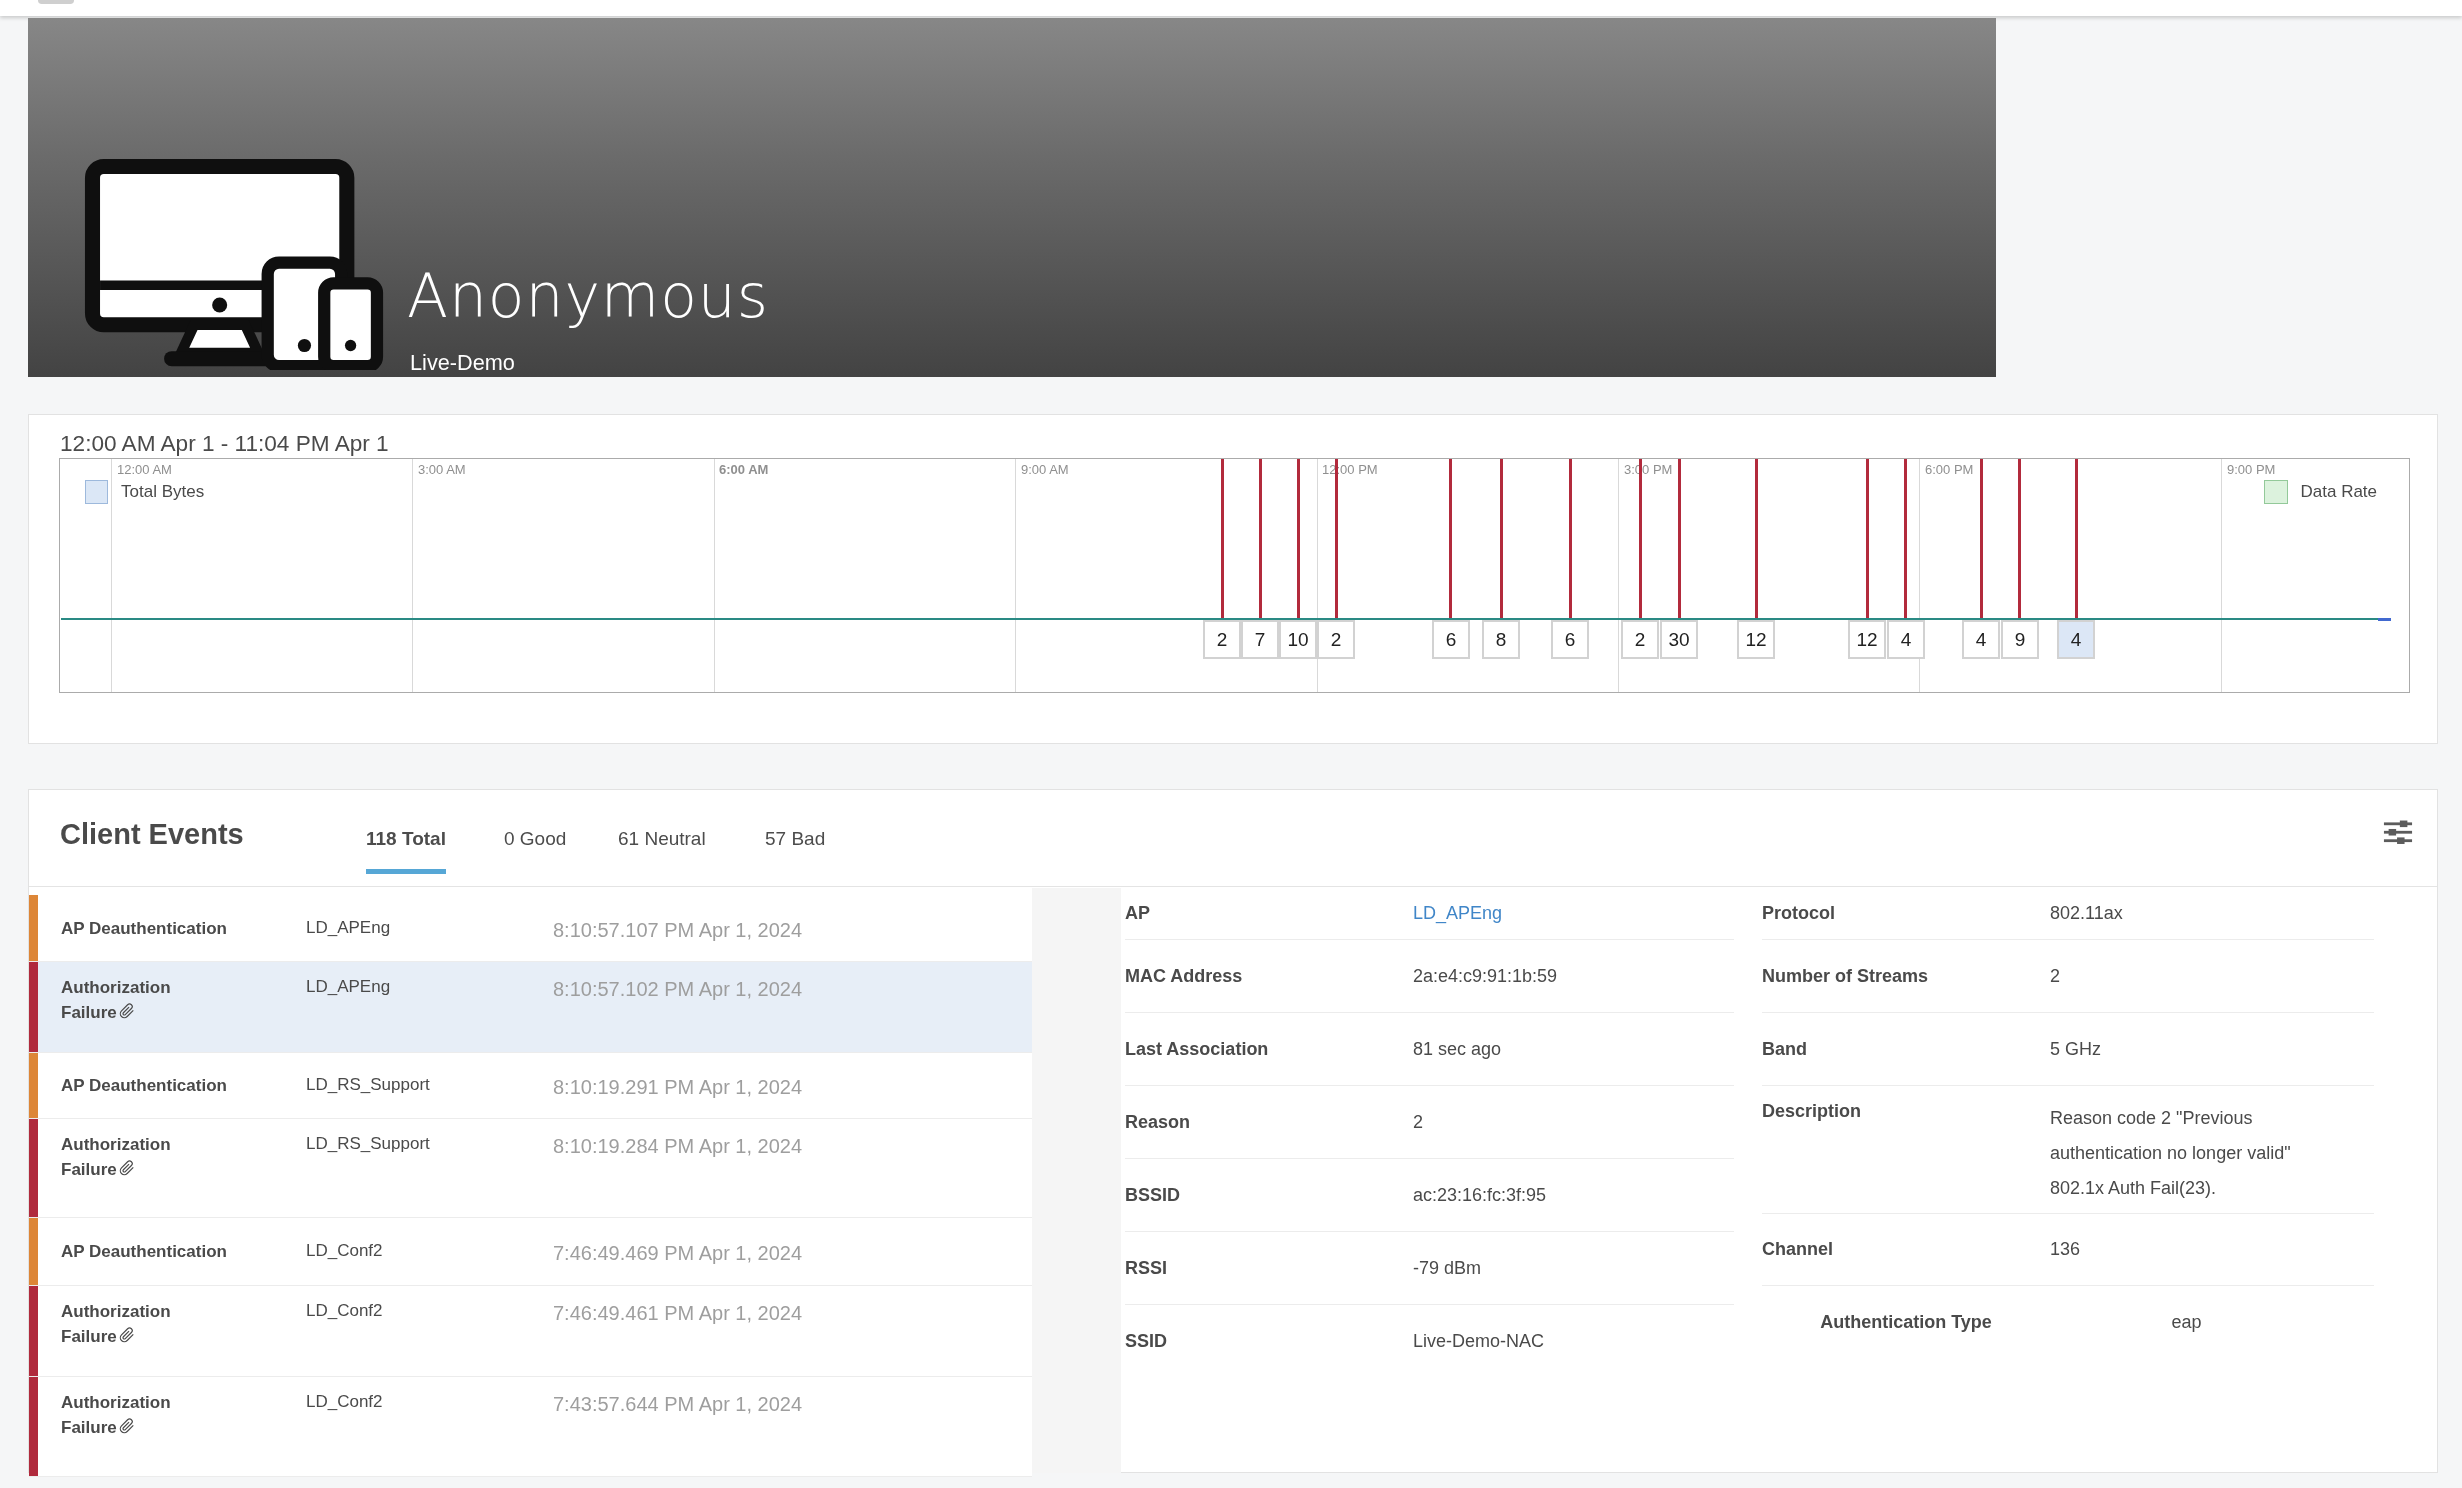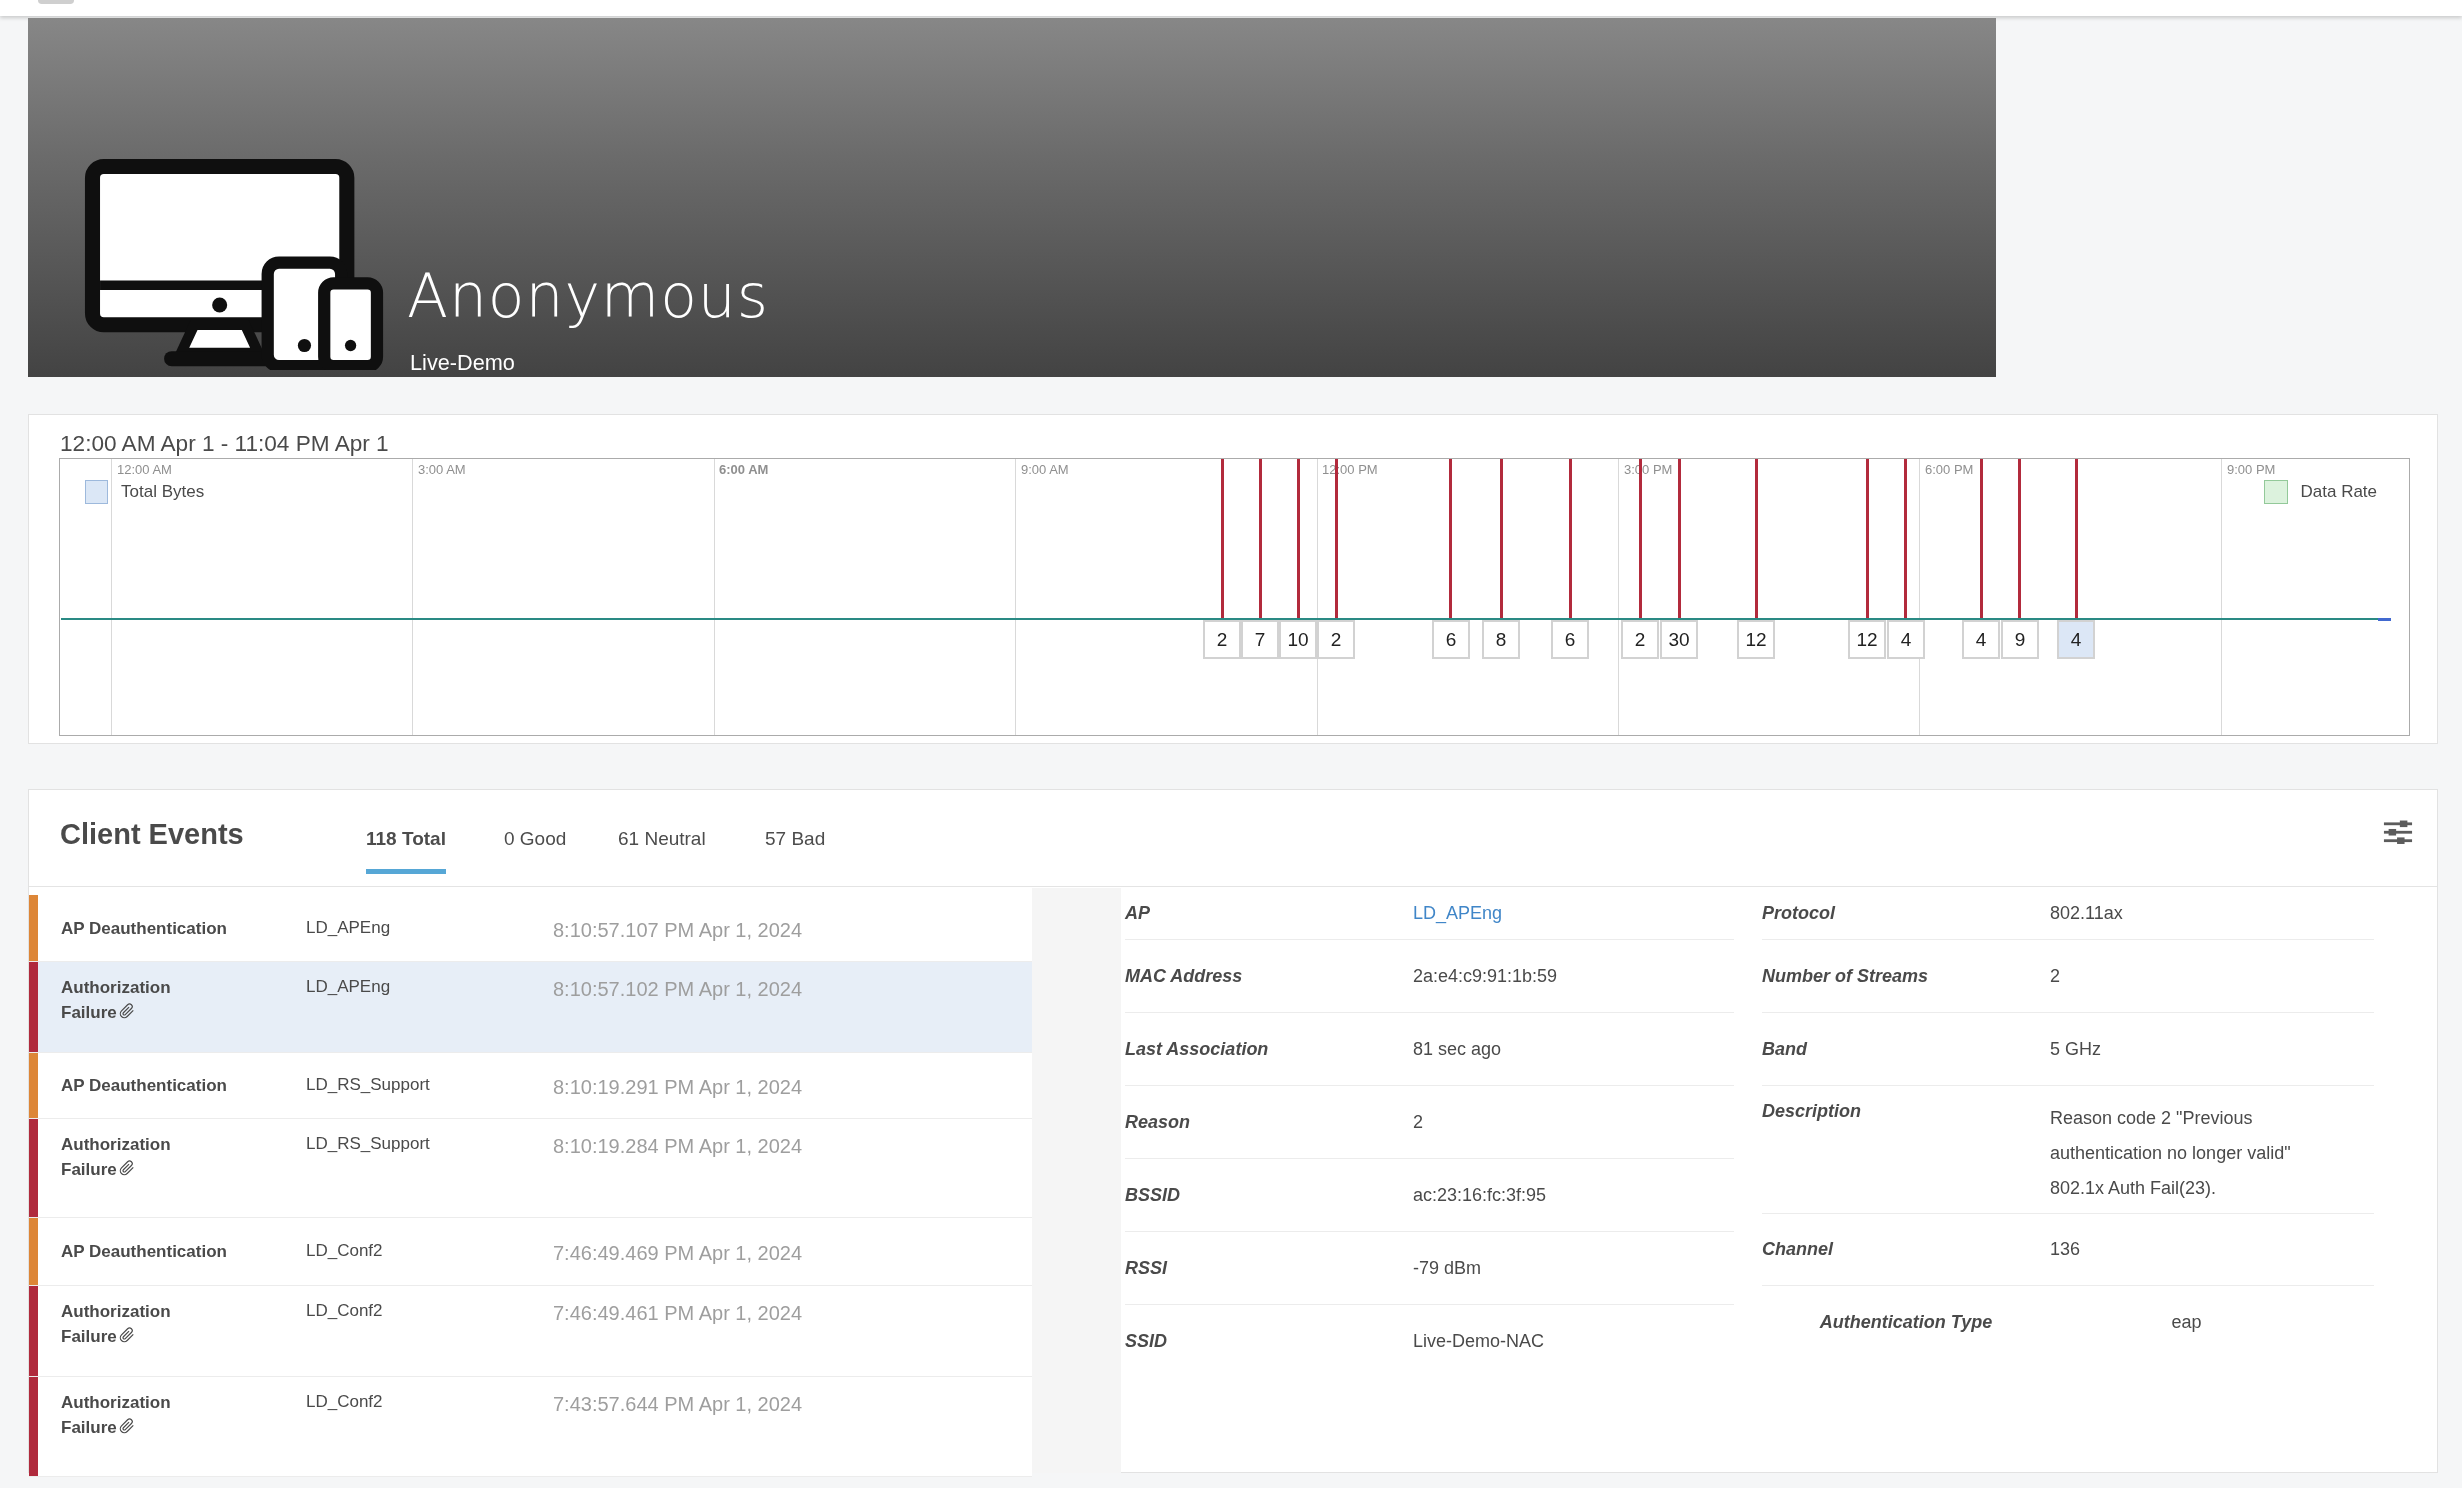--- a/index.html
+++ b/index.html
@@ -16,21 +16,21 @@
   .banner{position:absolute;left:28px;top:18px;width:1968px;height:359px;
     background:linear-gradient(180deg,#878787 0%,#6a6a6a 40%,#434343 100%);}
   .banner-title{position:absolute;left:379px;top:243px;font-size:60px;font-weight:200;color:#fff;
     font-family:"DejaVu Sans","Liberation Sans",sans-serif;letter-spacing:0.9px;}
   .banner-sub{position:absolute;left:382px;top:332px;font-size:21.7px;color:#fff;}
   .devices{position:absolute;left:55px;top:141px;}
   
   .card{position:absolute;background:#fff;border:0.9px solid #e2e2e2;}
   #chart-card{left:28px;top:414px;width:2410px;height:330px;}
   .chart-title{position:absolute;left:31px;top:16px;font-size:22.6px;color:#4a4a4a;}
-  .chart-box{position:absolute;left:30px;top:43px;width:2351px;height:278px;border:1.9px solid #ababab;}
+  .chart-box{position:absolute;left:30px;top:43px;width:2351px;height:235px;border:1.9px solid #ababab;}
   .gridline{position:absolute;top:0;bottom:0;width:0.9px;background:#d9d9d9;}
   .tick-label{position:absolute;top:2.8px;font-size:13px;color:#8f8f8f;white-space:nowrap;}
   .baseline{position:absolute;left:0.9px;top:159px;height:1.9px;background:#2a8a84;}
   .baseline-tip{position:absolute;top:159px;height:2.8px;width:13px;background:#4169d0;}
   .evbar{position:absolute;top:0;width:2.8px;height:161px;background:#b22a3c;}
   .evbadge{position:absolute;top:161px;width:38px;height:39px;background:#fff;border:2.8px solid #d2d2d2;
     display:flex;align-items:center;justify-content:center;font-size:19px;color:#222;}
   .evbadge.sel{background:#dce7f6;}
   .legend{position:absolute;display:flex;align-items:center;gap:13px;font-size:17px;color:#4a4a4a;}
   .legend .swatch{width:23.5px;height:23.5px;}
@@ -57,21 +57,21 @@
   .ev-time{position:absolute;left:524px;font-size:20px;color:#9e9e9e;white-space:nowrap;}
   .clip{display:inline-block;vertical-align:-1.9px;margin-left:1.9px;}
   
   .gutter{position:absolute;left:1003px;top:98px;width:89px;height:585px;background:#f5f5f5;}
   .det-col{position:absolute;top:97px;}
   #det-left{left:1096px;width:609px;}
   #det-right{left:1733px;width:612px;}
   .det-row{position:relative;display:flex;align-items:center;border-bottom:0.9px solid #ececec;}
   .det-row.nodiv{border-bottom:none;}
   .det-row.top{align-items:flex-start;padding-top:15px;}
-  .det-label{width:288px;font-size:18px;font-weight:bold;color:#4a4a4a;flex:none;font-style:italic;}
+  .det-label{width:288px;font-size:18px;font-weight:bold;color:#4a4a4a;flex:none;}
   .det-value{font-size:18px;color:#4a4a4a;line-height:35px;width:273px;}
   .det-value.link{color:#4086c8;cursor:pointer;}
 </style>
 </head>
 <body>
 
 <div id="screen">
 
   <div class="topstrip">
     <div class="tab-sliver"></div>

